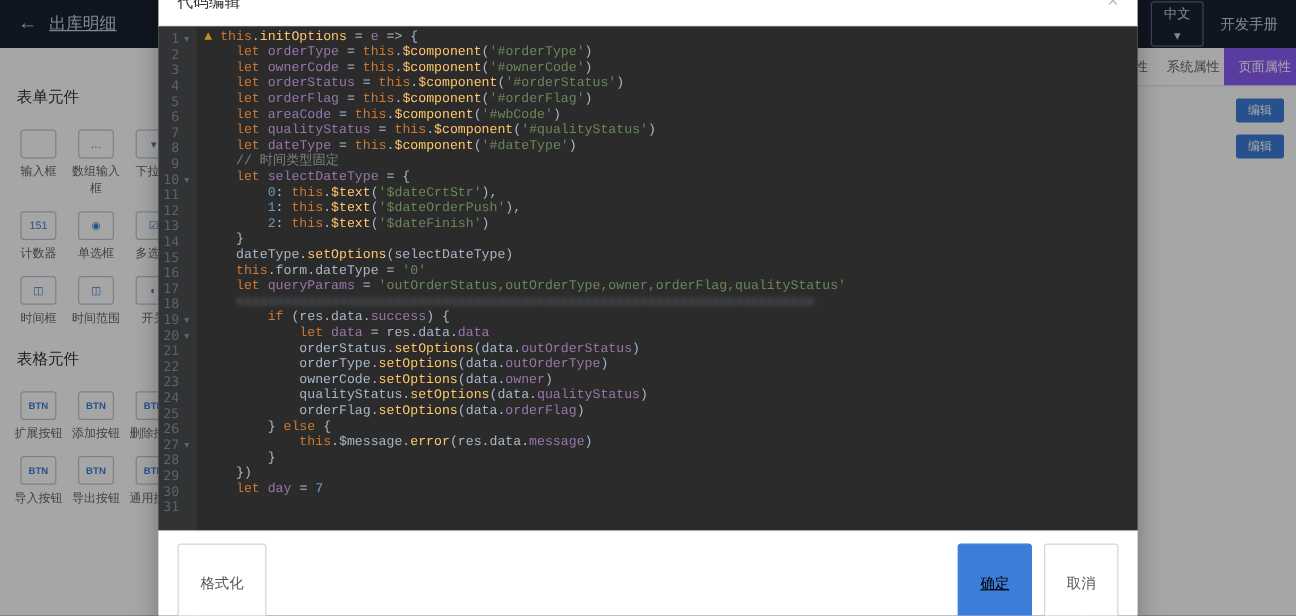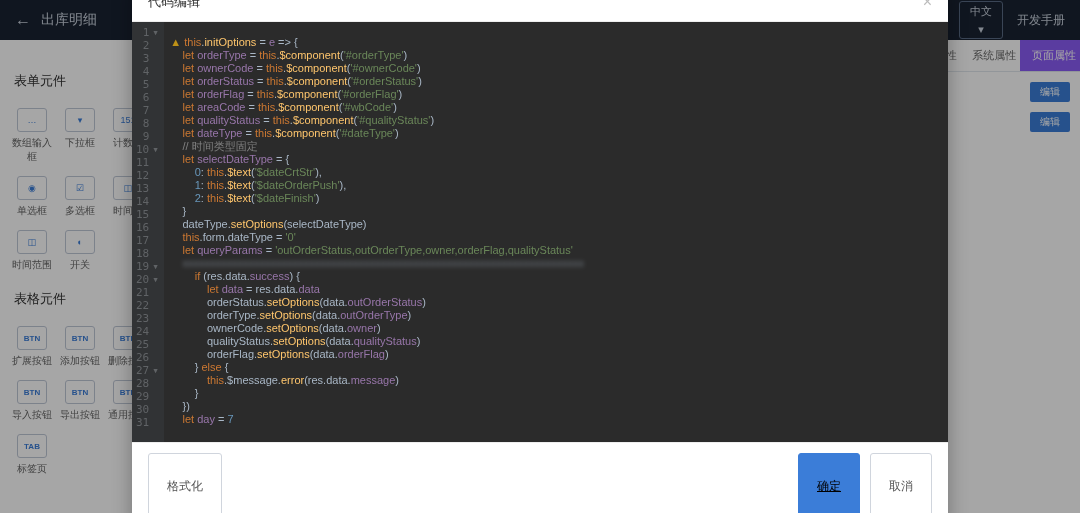--- a/index.html
+++ b/index.html
@@ -1,21 +1,21 @@
 <!DOCTYPE html>
 <html><head>
 <meta charset="utf-8">
 <style>
 * { margin: 0; padding: 0; box-sizing: border-box; }
 body { font-family: "Microsoft YaHei", Arial, sans-serif; font-size: 12px; background: #1a2332; width: 1080px; height: 513px; overflow: hidden; position: relative; }
 
 
 .app-header { height: 40px; background: #1a2332; display: flex; align-items: center; padding: 0 15px; color: #c8d0dc; }
 .app-header .back-arrow { margin-right: 10px; font-size: 16px; }
-.app-header .title { font-size: 14px; }
+.app-header .title { font-size: 14px; text-decoration: underline; }
 .app-header .right-tools { margin-left: auto; display: flex; align-items: center; gap: 14px; }
 .app-header .lang-btn { border: 1px solid #5a6b85; padding: 2px 10px; border-radius: 3px; font-size: 11px; display: flex; align-items: center; gap: 4px; flex-direction: column; }
 
 .app-body { display: flex; height: calc(100% - 40px); background: #eef2f6; }
 .left-panel { width: 165px; background: #fff; border-right: 1px solid #e1e6ed; padding: 24px 0; }
 .panel-section-title { padding: 8px 14px; font-size: 13px; color: #333; display: flex; justify-content: space-between; align-items: center; }
 .panel-section-title .chev { color: #999; font-size: 10px; }
 .comp-grid { display: flex; flex-wrap: wrap; padding: 4px 8px; gap: 0; }
 .comp-item { width: 48px; text-align: center; padding: 6px 2px; }
 .comp-icon { width: 30px; height: 24px; margin: 0 auto 4px; border: 1px solid #bfc8d6; border-radius: 3px; display: flex; align-items: center; justify-content: center; font-size: 9px; color: #3b7dd8; }
@@ -36,21 +36,21 @@
 .modal-overlay { position: absolute; inset: 0; background: rgba(0,0,0,0.35); display: flex; align-items: center; justify-content: center; }
 .modal { width: 816px; background: #fff; border-radius: 4px; box-shadow: 0 4px 20px rgba(0,0,0,0.3); }
 .modal-header { padding: 10px 16px; display: flex; justify-content: space-between; align-items: center; border-bottom: 1px solid #eee; }
 .modal-header .title { font-size: 13px; color: #333; }
 .modal-header .close { color: #bbb; font-size: 16px; cursor: pointer; }
 .editor-wrap { padding: 0; background: #2b2b2b; }
 .editor { display: flex; height: 420px; overflow: hidden; }
 .gutter { background: #313335; color: #606366; text-align: right; padding: 4px 6px 4px 4px; font-family: Consolas, monospace; font-size: 11px; line-height: 13px; user-select: none; }
 .gutter .gl { display: flex; justify-content: flex-end; gap: 3px; }
 .gutter .fold { color: #606366; width: 6px; }
-.code { flex: 1; background: #2b2b2b; padding: 14px 6px; font-family: Liberation Sans, sans-serif; font-size: 11px; line-height: 13px; white-space: pre; color: #a9b7c6; overflow: hidden; }
+.code { flex: 1; background: #2b2b2b; padding: 3px 6px; font-family: Liberation Mono, monospace; font-size: 11px; line-height: 13px; white-space: pre; color: #a9b7c6; overflow: hidden; }
 .code .k { color: #cc7832; }
 .code .p { color: #9876aa; }
 .code .m { color: #ffc66d; }
 .code .s { color: #6a8759; }
 .code .c { color: #808080; }
 .code .n { color: #6897bb; }
 .code .warn { color: #be9117; }
 .code .blur { filter: blur(2px); opacity: 0.5; }
 
 .modal-footer { padding: 10px 16px; display: flex; align-items: center; border-top: 1px solid #eee; }
@@ -76,20 +76,24 @@
 </div>
 
 <div class="app-body">
   <div class="left-panel">
     <div class="panel-section-title">
       <span>表单元件</span>
       <span class="chev">⌄</span>
     </div>
     <div class="comp-grid" id="form-grid">
         <div class="comp-item">
+          <div class="comp-icon"></div>
+          <div class="comp-label">输入框</div>
+        </div>
+        <div class="comp-item">
           <div class="comp-icon">…</div>
           <div class="comp-label">数组输入框</div>
         </div>
         <div class="comp-item">
           <div class="comp-icon">▾</div>
           <div class="comp-label">下拉框</div>
         </div>
         <div class="comp-item">
           <div class="comp-icon">151</div>
           <div class="comp-label">计数器</div>
@@ -136,24 +140,20 @@
           <div class="comp-icon btn">BTN</div>
           <div class="comp-label">导入按钮</div>
         </div>
         <div class="comp-item">
           <div class="comp-icon btn">BTN</div>
           <div class="comp-label">导出按钮</div>
         </div>
         <div class="comp-item">
           <div class="comp-icon btn">BTN</div>
           <div class="comp-label">通用按钮</div>
-        </div>
-        <div class="comp-item">
-          <div class="comp-icon btn">TAB</div>
-          <div class="comp-label">标签页</div>
         </div>
       </div>
   </div>
 
   <div class="canvas-area"></div>
 
   <div class="right-panel">
     <div class="right-tabs">
       <div class="right-tab">件属性</div>
       <div class="right-tab">系统属性</div>

